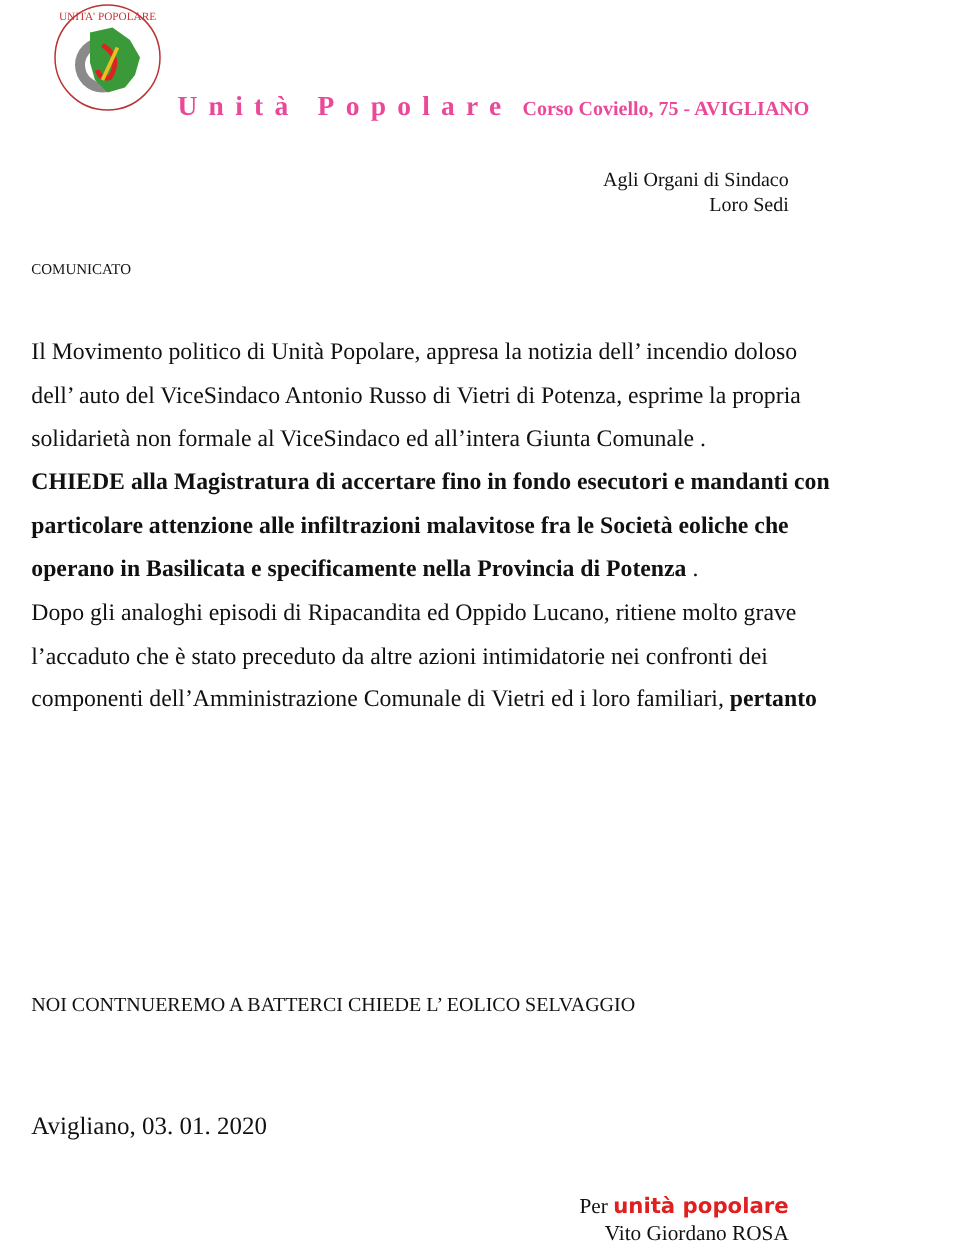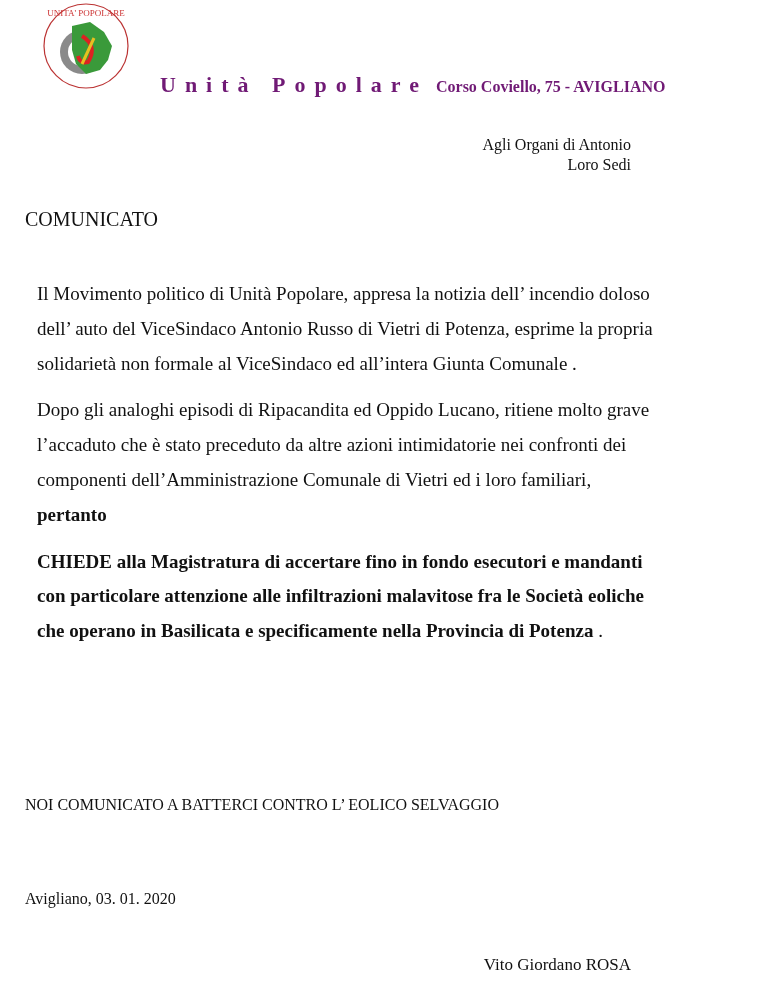--- a/index.html
+++ b/index.html
@@ -1,29 +1,29 @@
 <!DOCTYPE html>
 <html><head>
 <meta charset="utf-8">
 <style>
   html, body { margin: 0; padding: 0; background: #ffffff; }
   body { width: 774px; height: 1000px; position: relative; overflow: hidden;
          font-family: "Liberation Serif", serif; color: #111; }
   .logo { position: absolute; left: 42px; top: 2px; width: 88px; height: 88px; }
-  .header-line { position: absolute; left: 160px; top: 72px; color: #701a75; white-space: nowrap; }
+  .header-line { position: absolute; left: 142px; top: 72px; color: #ec4899; white-space: nowrap; }
   .org-name { font-family: "Liberation Serif", serif; font-weight: bold; font-size: 22px; letter-spacing: 9px; }
   .org-address { font-weight: bold; font-size: 16px; margin-left: 4px; }
   .recipients { position: absolute; right: 143px; top: 135px; text-align: right; font-size: 16px; line-height: 20px; }
-  .comunicato { position: absolute; left: 25px; top: 208px; font-size: 20px; }
+  .comunicato { position: absolute; left: 25px; top: 208px; font-size: 12px; }
   .body-text { position: absolute; left: 25px; top: 265px; width: 640px; font-size: 19px; line-height: 34.8px; }
-  .body-text p { margin: 12px; }
+  .body-text p { margin: 0; }
   .bold { font-weight: bold; }
   .quote-tail { font-size: 21px; }
   .caps-block { position: absolute; left: 25px; top: 791px; font-size: 16px; line-height: 28px; }
-  .date-line { position: absolute; left: 25px; top: 890px; font-size: 16px; }
+  .date-line { position: absolute; left: 25px; top: 890px; font-size: 20px; }
   .signature { position: absolute; right: 143px; top: 954px; text-align: right; font-size: 17px; line-height: 22px; }
   .sig-org { color: #e02020; font-family: "DejaVu Sans", sans-serif; font-weight: bold; font-size: 17px; }
 </style>
 </head>
 <body>
 
 <svg class="logo" viewBox="0 0 88 88">
   <circle cx="44" cy="44" r="42" fill="#fff" stroke="#b33" stroke-width="1.2"></circle>
   <circle cx="40" cy="50" r="22" fill="#8a8a8a"></circle>
   <circle cx="40" cy="50" r="14" fill="#fff"></circle>
@@ -32,33 +32,34 @@
   <line x1="52" y1="36" x2="40" y2="62" stroke="#e8c020" stroke-width="3"></line>
   <text x="44" y="14" font-size="9" fill="#c33" text-anchor="middle" font-family="Liberation Serif, serif">UNITA' POPOLARE</text>
 </svg>
 
 <div class="header-line">
   <span class="org-name">Unità Popolare</span>
   <span class="org-address">Corso Coviello, 75  -  AVIGLIANO</span>
 </div>
 
 <div class="recipients">
-  <div>Agli Organi di Antonio</div>
+  <div>Agli Organi di Sindaco</div>
   <div>Loro Sedi</div>
 </div>
 
 <div class="comunicato">COMUNICATO</div>
 
 <div class="body-text">
   <p>Il Movimento politico di Unità Popolare, appresa la notizia dell’ incendio doloso dell’ auto del ViceSindaco Antonio Russo di Vietri di Potenza, esprime la propria solidarietà non formale al ViceSindaco ed all’intera Giunta Comunale .</p>
+  <p><span class="bold">CHIEDE alla Magistratura di accertare fino in fondo esecutori e mandanti con particolare attenzione alle infiltrazioni malavitose fra le Società eoliche che operano in Basilicata e specificamente nella Provincia di Potenza</span><span> .</span></p>
   <p><span>Dopo gli analoghi episodi di Ripacandita ed Oppido Lucano, ritiene molto grave l’accaduto che è stato preceduto da altre azioni intimidatorie nei confronti dei componenti dell’Amministrazione Comunale di Vietri ed i loro familiari, </span><span class="bold">pertanto</span></p>
-  <p><span class="bold">CHIEDE alla Magistratura di accertare fino in fondo esecutori e mandanti con particolare attenzione alle infiltrazioni malavitose fra le Società eoliche che operano in Basilicata e specificamente nella Provincia di Potenza</span><span> .</span></p>
 </div>
 
 <div class="caps-block">
-  <div>NOI COMUNICATO A BATTERCI CONTRO L’ EOLICO SELVAGGIO</div>
+  <div>NOI CONTNUEREMO A BATTERCI CHIEDE L’ EOLICO SELVAGGIO</div>
 </div>
 
 <div class="date-line">Avigliano, 03. 01. 2020</div>
 
 <div class="signature">
+  <div><span>Per </span><span class="sig-org">unità popolare</span></div>
   <div>Vito Giordano ROSA</div>
 </div>
 
 </body></html>

